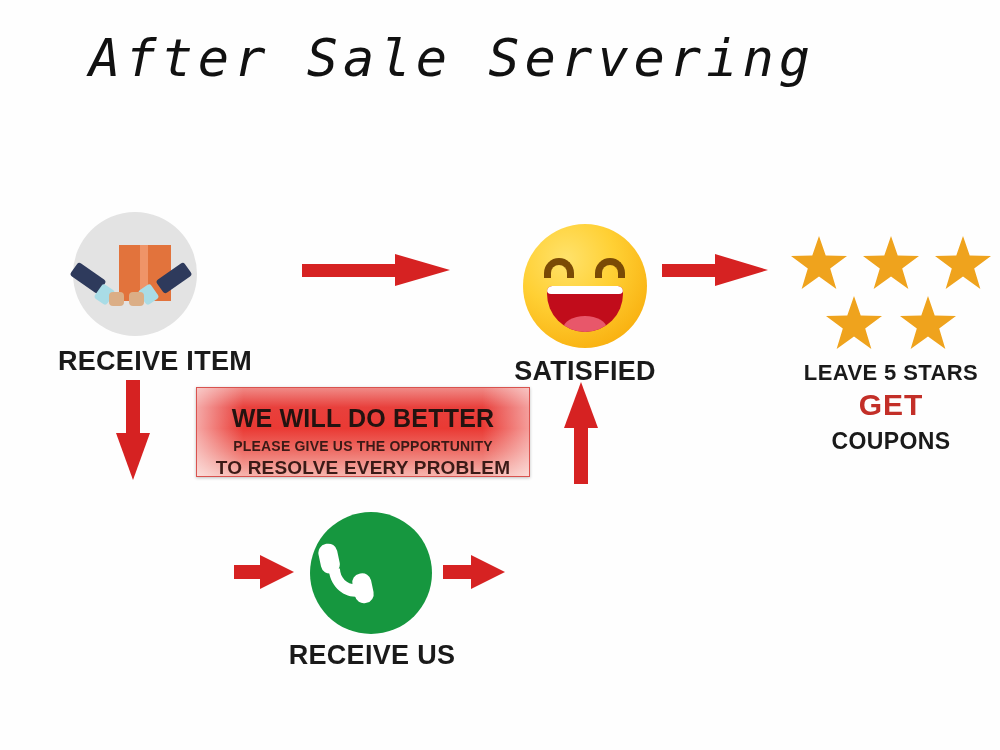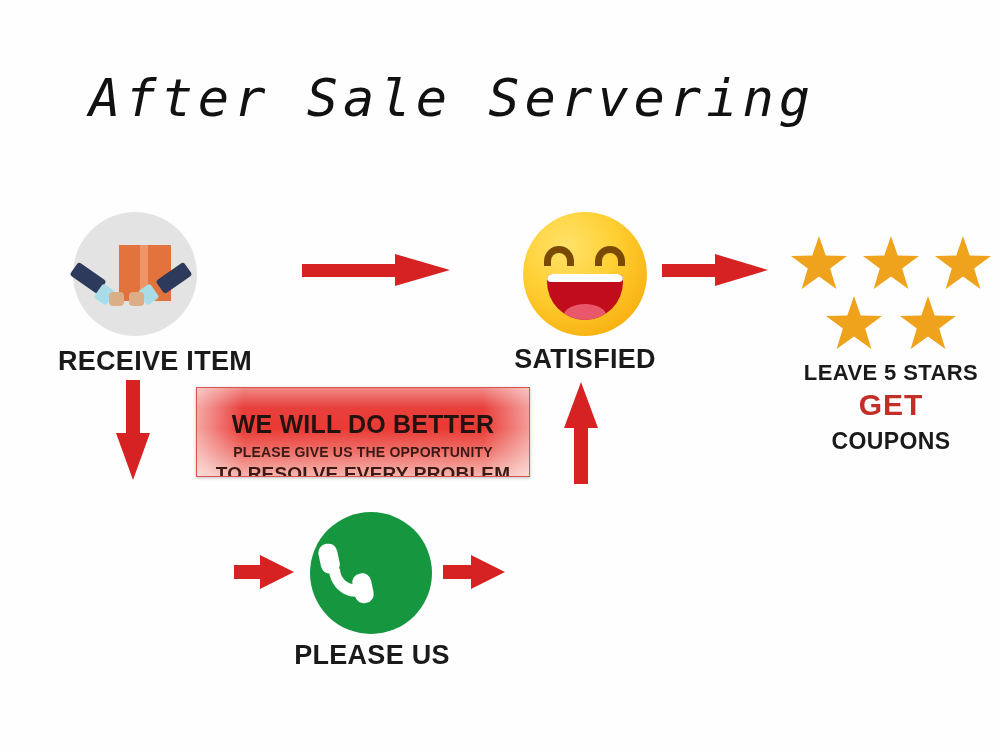--- a/index.html
+++ b/index.html
@@ -29,21 +29,20 @@
     top: 28px;
     width: 904px;
     text-align: center;
     font-family: "DejaVu Sans Mono", monospace;
     font-style: italic;
     font-weight: 500;
     font-size: 52px;
     letter-spacing: 5px;
     color: #111111;
     white-space: nowrap;
-    margin-top: 40px;
   }
 
   
   .node {
     position: absolute;
   }
   .node-label {
     position: absolute;
     width: 100%;
     text-align: center;
@@ -96,21 +95,21 @@
     position: absolute;
     width: 15px; height: 14px;
     background: #dbae86;
     border-radius: 4px;
   }
   .hand.left  { left: 54px; top: 80px; }
   .hand.right { left: 74px; top: 80px; }
   #receive-item .node-label { top: 134px; }
 
   
-  #satisfied { left: 500px; top: 212px; width: 170px; height: 160px; }
+  #satisfied { left: 500px; top: 224px; width: 170px; height: 160px; }
   .emoji-happy {
     position: absolute;
     left: 23px; top: 0;
     width: 124px; height: 124px;
     border-radius: 50%;
     background: radial-gradient(circle at 35% 28%, #ffe26b 0%, #ffd034 40%, #f9b212 78%, #e79a06 100%);
     overflow: hidden;
   }
   .eye-arc {
     position: absolute;
@@ -189,21 +188,21 @@
   }
   .banner-line {
     position: relative;
     z-index: 2;
     width: 100%;
     text-align: center;
     font-family: "Liberation Sans", sans-serif;
     white-space: nowrap;
   }
   .banner-line.head {
-    margin-top: 22px;
+    margin-top: 16px;
     font-size: 25px;
     font-weight: bold;
     color: #231310;
     letter-spacing: 0.2px;
   }
   .banner-line.sub {
     margin-top: 5px;
     font-size: 14px;
     font-weight: bold;
     color: #3b1a16;
@@ -359,21 +358,21 @@
 
   <div class="node" id="contact-us">
     <div class="green-circle"></div>
     <svg class="phone" viewBox="0 0 62 70">
       <g fill="#ffffff" transform="rotate(-12 31 35)">
         <rect x="6" y="2" width="19" height="30" rx="9"></rect>
         <rect x="33" y="38" width="19" height="30" rx="9"></rect>
         <path d="M13 26 C10 46, 24 62, 41 60 L41 48 C30 49, 22 40, 24 29 Z"></path>
       </g>
     </svg>
-    <div class="node-label">PLEASE US</div>
+    <div class="node-label">RECEIVE US</div>
   </div>
 
   <svg class="arrow" style="left:443px; top:552px;" width="70" height="42">
     <rect x="0" y="13" width="34" height="14" fill="#d62222"></rect>
     <polygon points="28,3 62,20 28,37" fill="#d62222"></polygon>
   </svg>
 
 
 </div>
 

